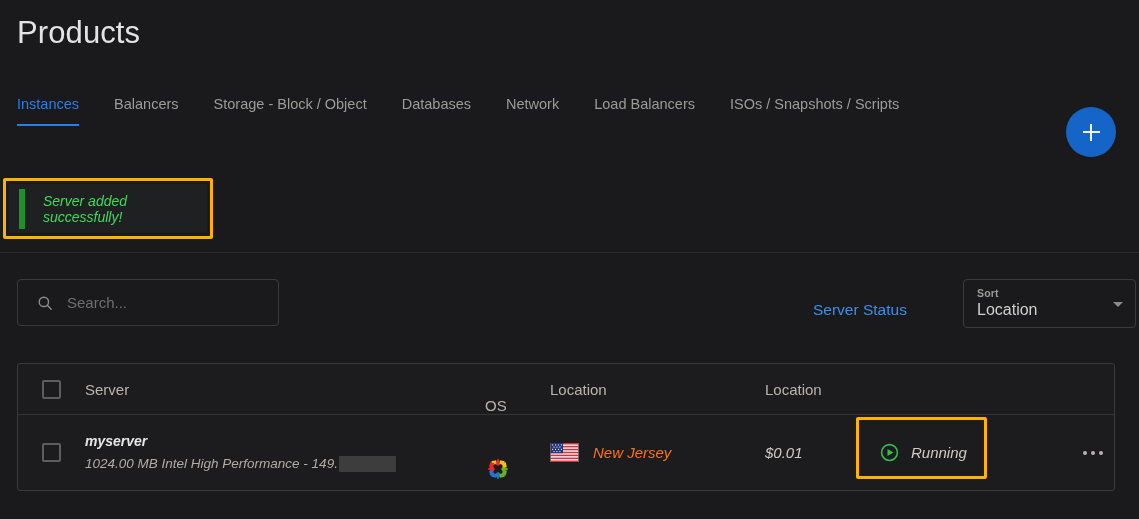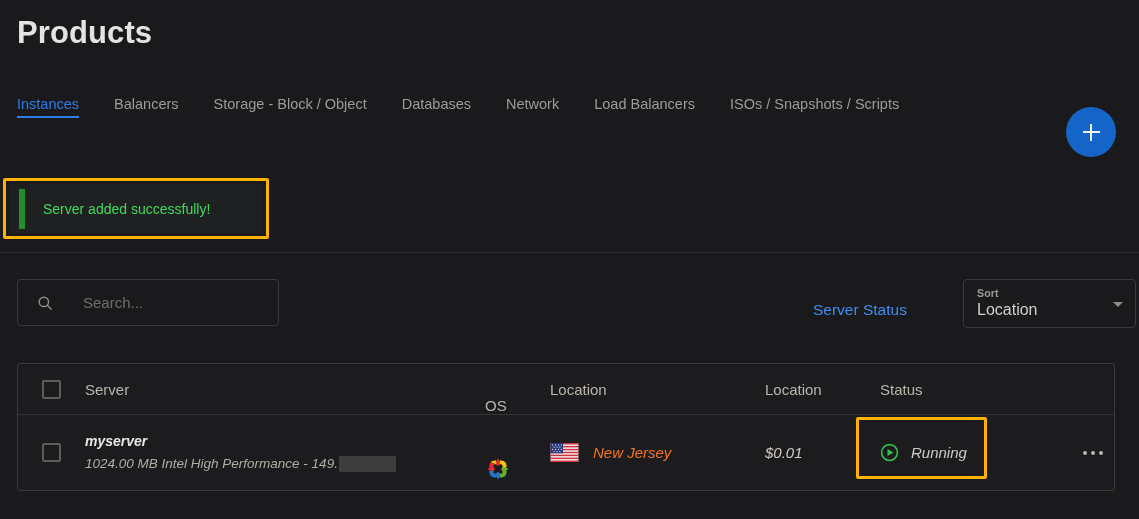--- a/index.html
+++ b/index.html
@@ -21,38 +21,38 @@
     height: 519px;
     background: #1a1a1c;
   }
 
   
   .page-title {
     position: absolute;
     left: 17px;
     top: 12px;
     font-size: 31px;
-    font-weight: 700;
+    font-weight: 400;
     color: #e3e3e3;
     letter-spacing: 0.1px;
     line-height: 42px;
   }
 
   
   .tabs {
     position: absolute;
     left: 17px;
     top: 95px;
     display: flex;
     align-items: flex-start;
   }
   .tab {
     font-size: 14.5px;
     color: #9b9b98;
-    padding: 0 0 5px 0;
+    padding: 0 0 13px 0;
     margin-right: 35px;
     position: relative;
     white-space: nowrap;
     cursor: pointer;
     line-height: 18px;
   }
   .tab.active {
     color: #2b7de9;
   }
   .tab.active:after {
@@ -86,25 +86,26 @@
     background: #f2f2f2;
   }
   .fab .plus-h { width: 17px; height: 2px; }
   .fab .plus-v { width: 2px; height: 17px; }
 
   
   .toast-wrap {
     position: absolute;
     left: 3px;
     top: 178px;
-    width: 266px;
+    width: 210px;
     height: 61px;
     border: 3px solid #ffb300;
     border-radius: 2px;
     box-sizing: border-box;
+    font-style: italic;
   }
   .toast {
     position: absolute;
     inset: 3px;
     background: #1f2022;
     display: flex;
     align-items: center;
   }
   .toast-bar {
     width: 6px;
@@ -151,21 +152,21 @@
     display: block;
   }
   .search-input {
     flex: 1;
     background: transparent;
     border: none;
     outline: none;
     color: #fdba74;
     font-size: 15px;
     font-family: "Liberation Sans", sans-serif;
-    margin-left: 29px;
+    margin-left: 13px;
     padding: 0;
   }
   .search-input::placeholder { color: #6e6e6e; }
 
   .server-status-link {
     position: absolute;
     left: 813px;
     top: 301px;
     font-size: 15.5px;
     color: #3a8ff0;
@@ -356,21 +357,20 @@
   <div class="table-card">
 
     <div class="trow thead">
       <div class="cell-check">
         <div class="cbx"></div>
       </div>
       <div class="cell-server th">Server</div>
       <div class="cell-os th">OS</div>
       <div class="cell-loc th">Location</div>
       <div class="cell-charge th">Location</div>
-      <div class="cell-status th">Status</div>
       <div class="cell-menu"></div>
     </div>
 
     <div class="trow tbody-row">
       <div class="cell-check">
         <div class="cbx"></div>
       </div>
 
       <div class="cell-server">
         <div class="srv-name">myserver</div>

